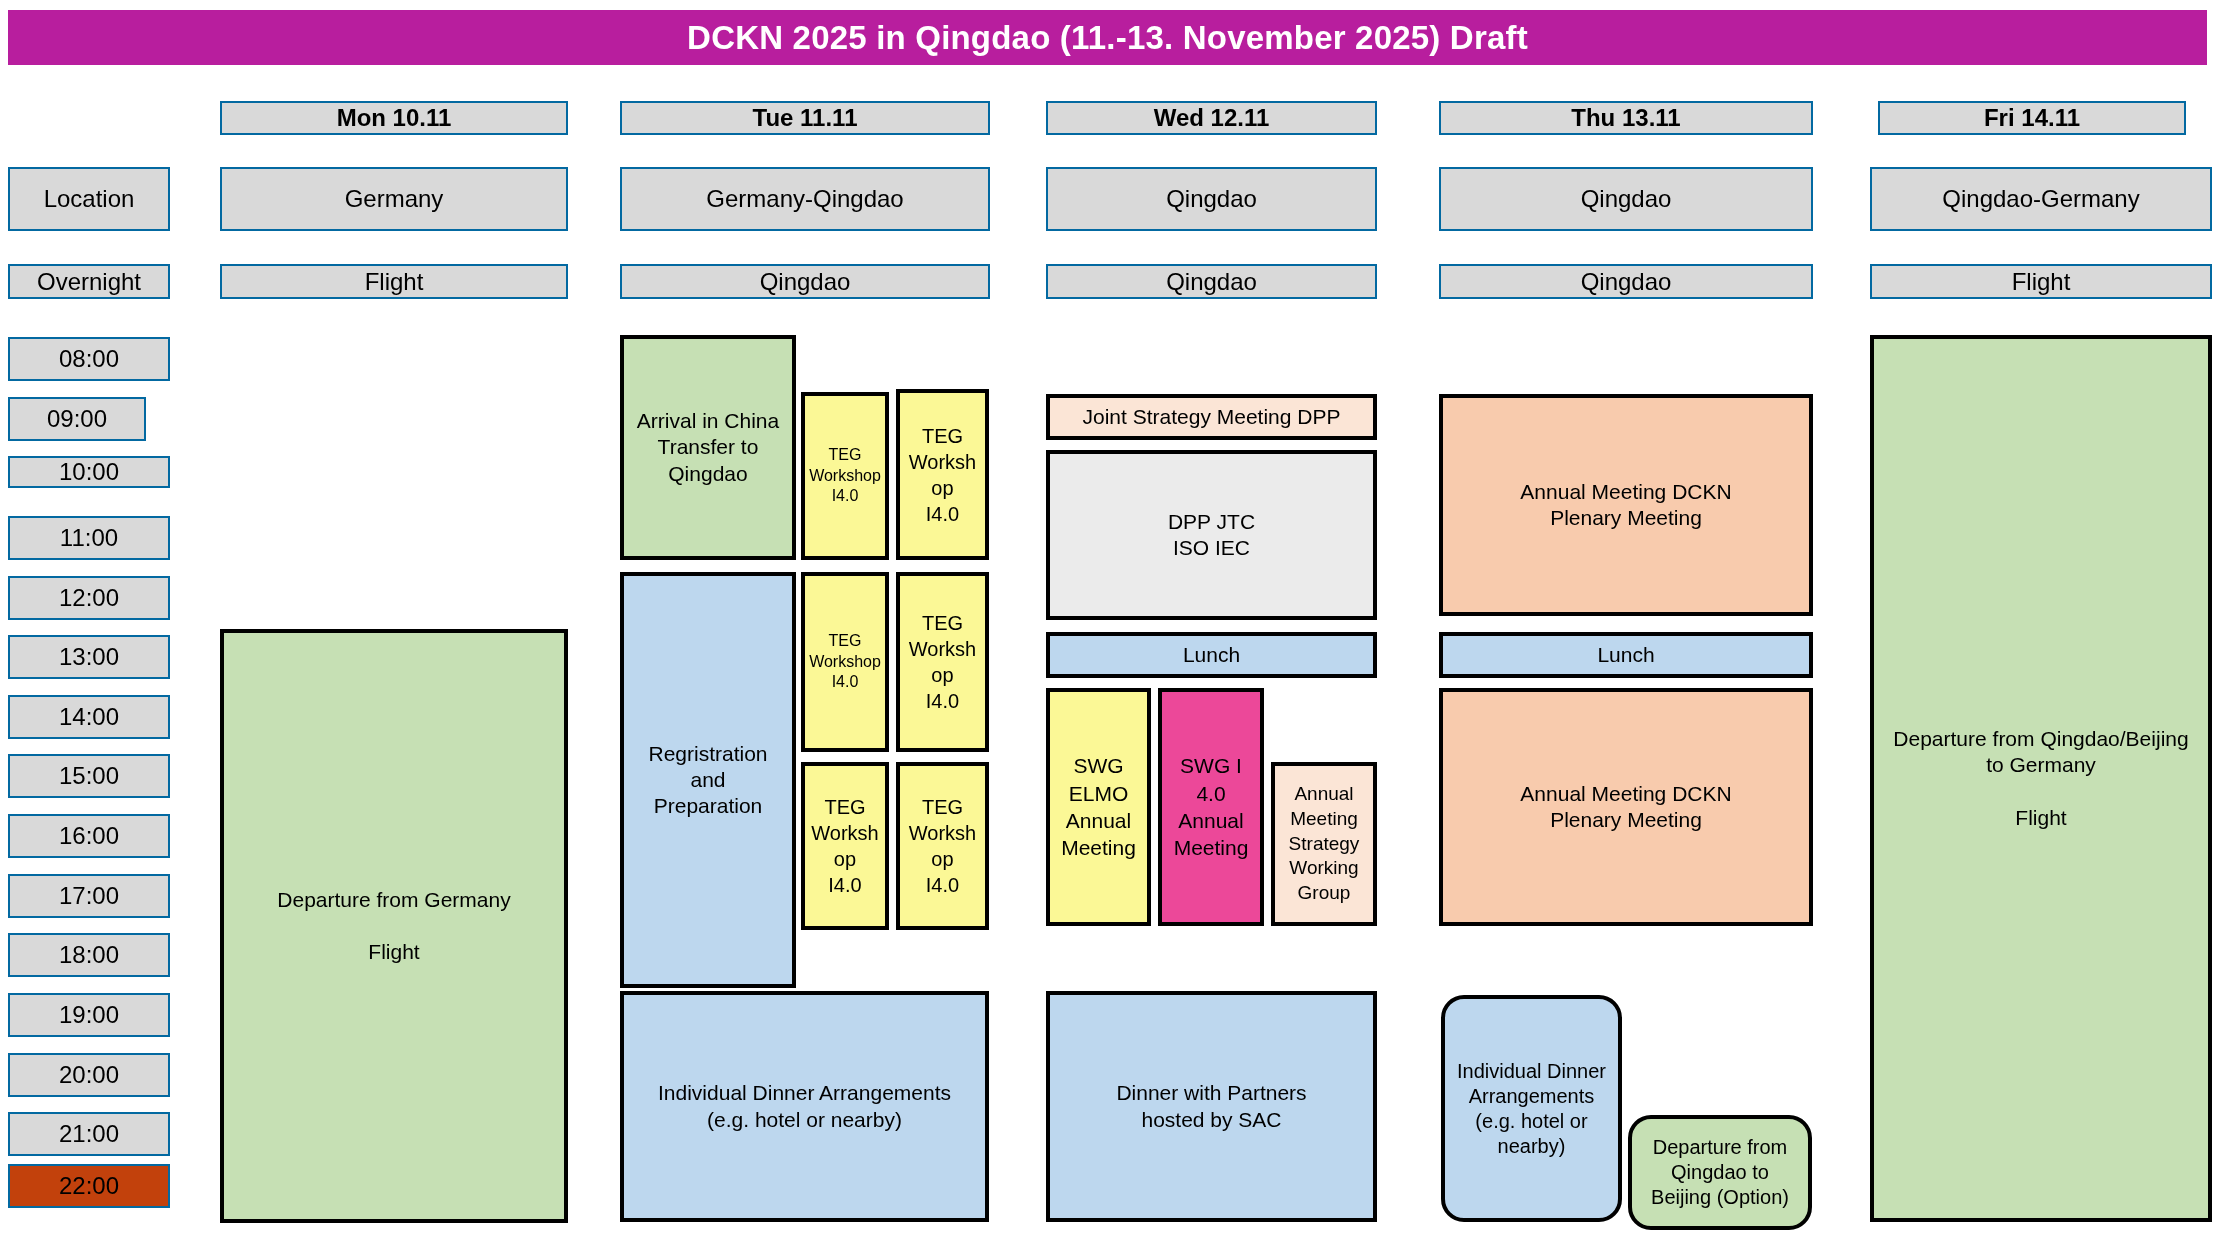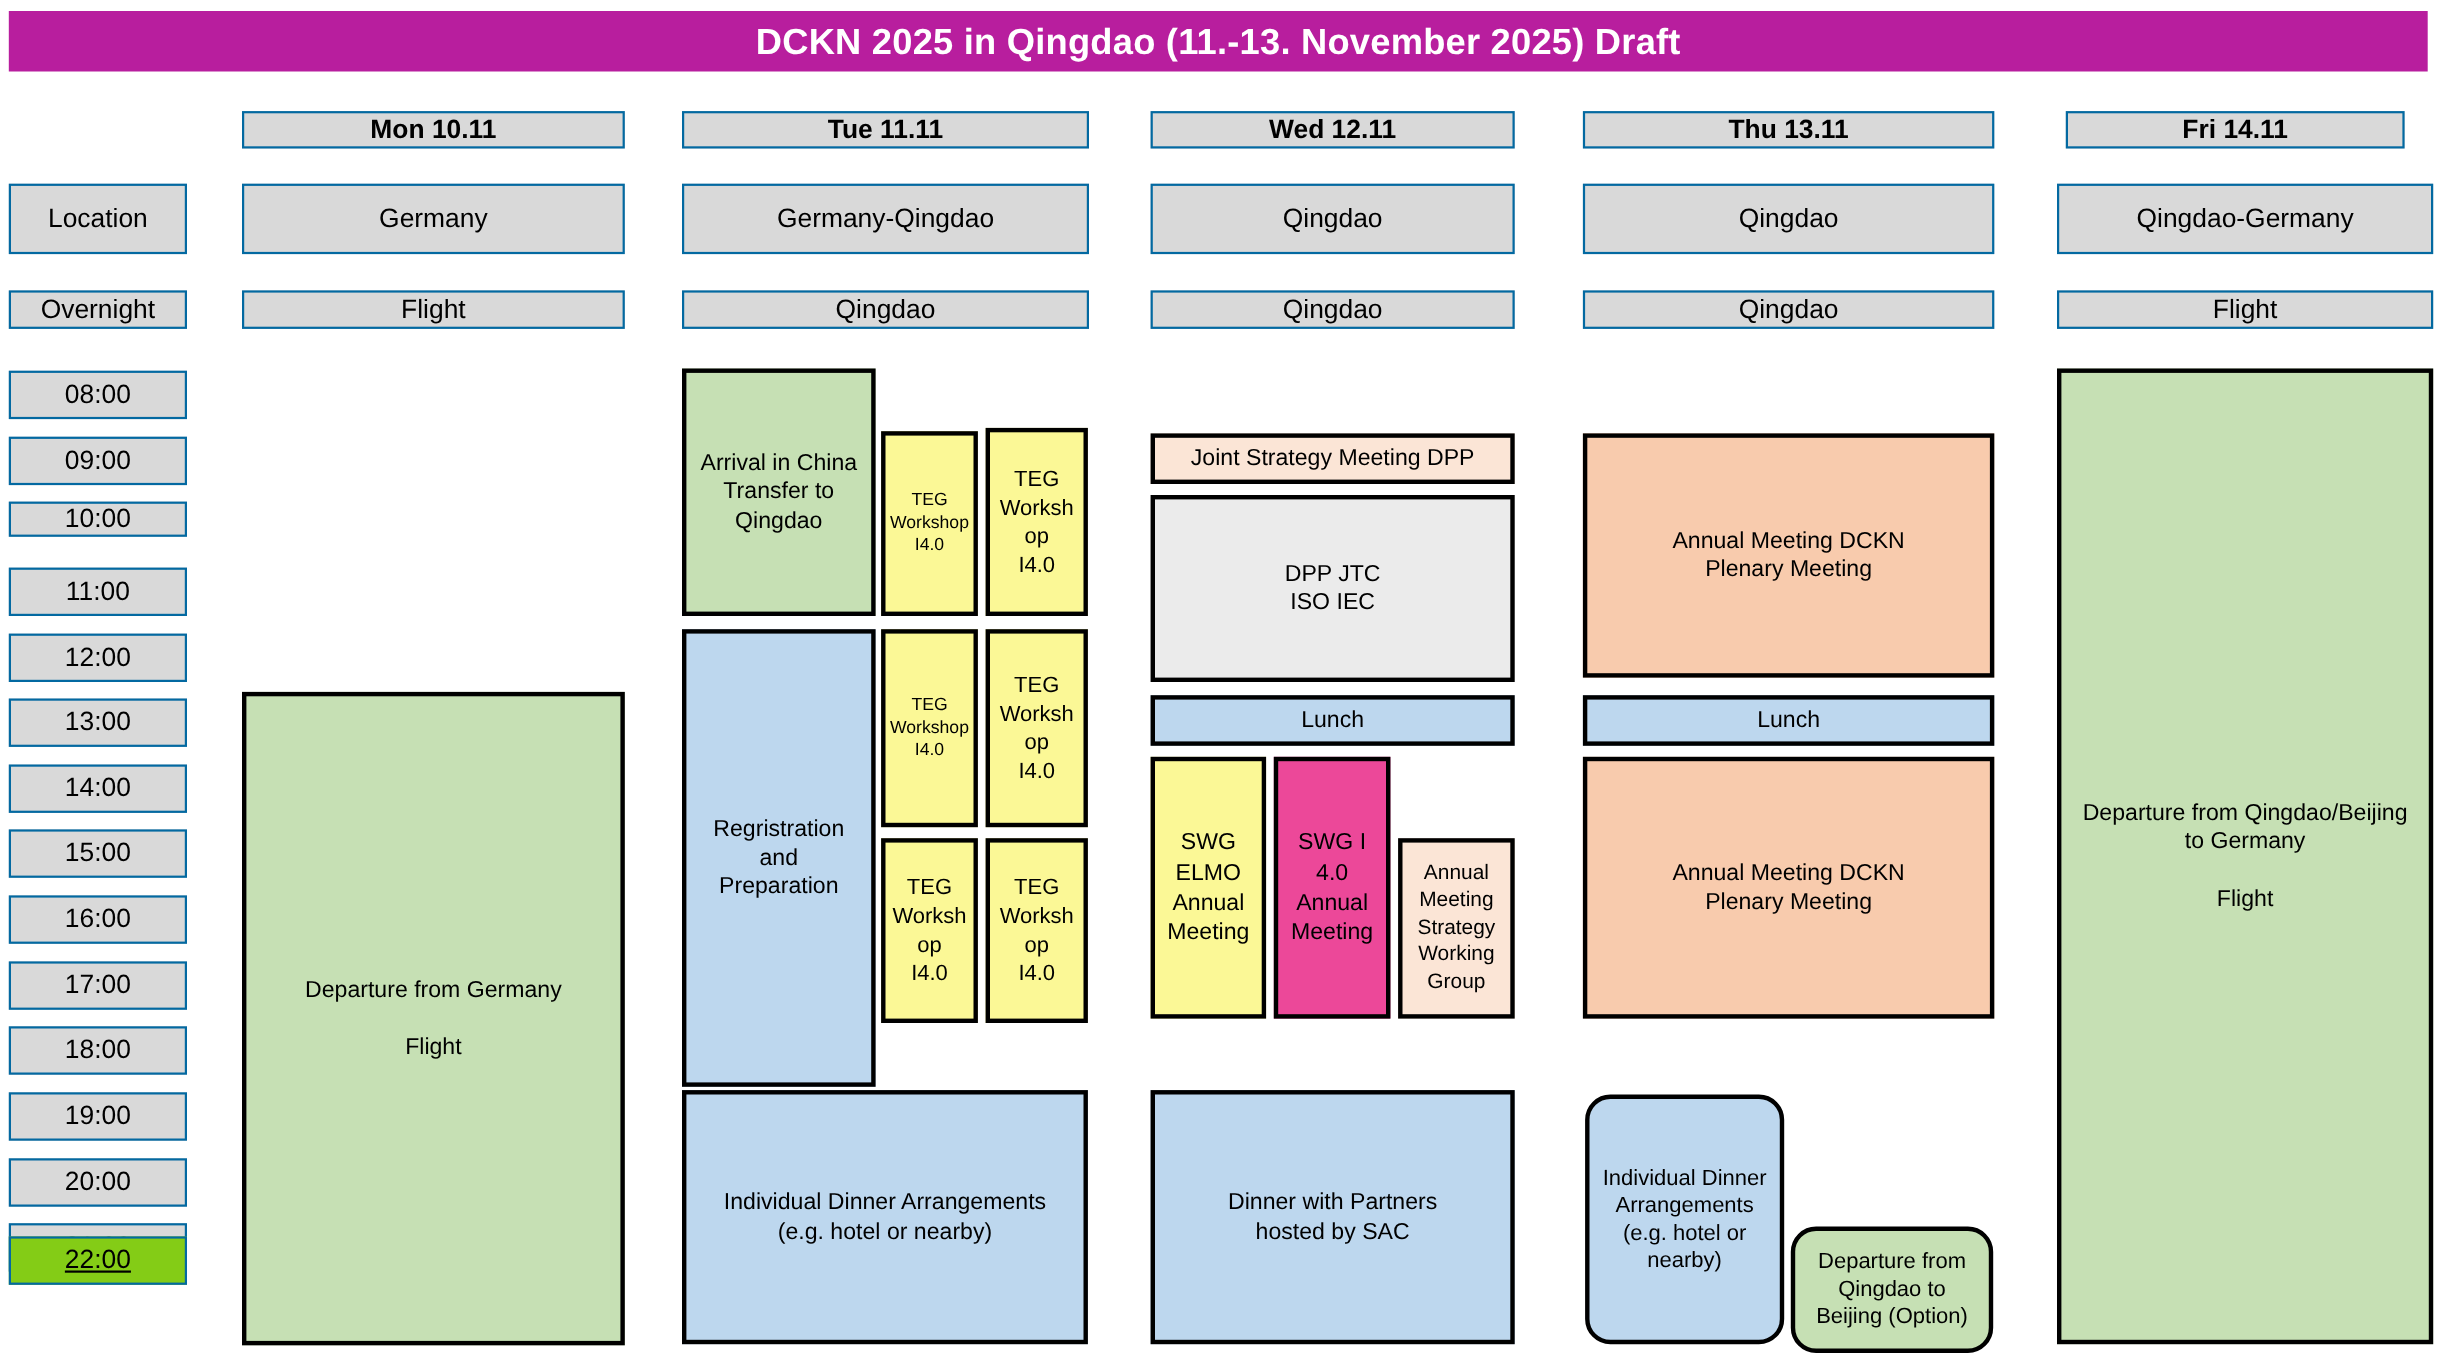--- a/index.html
+++ b/index.html
@@ -52,34 +52,34 @@
     <div class="gcell hdr" style="left: 1046px; top: 101px; width: 331px; height: 34px; background: rgb(217, 217, 217);">Wed 12.11</div>
     <div class="gcell" style="left: 1046px; top: 167px; width: 331px; height: 64px; background: rgb(217, 217, 217);">Qingdao</div>
     <div class="gcell" style="left: 1046px; top: 264px; width: 331px; height: 35px; background: rgb(217, 217, 217);">Qingdao</div>
     <div class="gcell hdr" style="left: 1439px; top: 101px; width: 374px; height: 34px; background: rgb(217, 217, 217);">Thu 13.11</div>
     <div class="gcell" style="left: 1439px; top: 167px; width: 374px; height: 64px; background: rgb(217, 217, 217);">Qingdao</div>
     <div class="gcell" style="left: 1439px; top: 264px; width: 374px; height: 35px; background: rgb(217, 217, 217);">Qingdao</div>
     <div class="gcell hdr" style="left: 1878px; top: 101px; width: 308px; height: 34px; background: rgb(217, 217, 217);">Fri 14.11</div>
     <div class="gcell" style="left: 1870px; top: 167px; width: 342px; height: 64px; background: rgb(217, 217, 217);">Qingdao-Germany</div>
     <div class="gcell" style="left: 1870px; top: 264px; width: 342px; height: 35px; background: rgb(217, 217, 217);">Flight</div>
     <div class="gcell" style="left: 8px; top: 337px; width: 162px; height: 44px; background: rgb(217, 217, 217);">08:00</div>
-    <div class="gcell" style="left: 8px; top: 397px; width: 162px; height: 44px; background: rgb(217, 217, 217);">09:00</div>
+    <div class="gcell" style="left: 8px; top: 397px; width: 138px; height: 44px; background: rgb(217, 217, 217);">09:00</div>
     <div class="gcell" style="left: 8px; top: 456px; width: 162px; height: 32px; background: rgb(217, 217, 217);">10:00</div>
     <div class="gcell" style="left: 8px; top: 516px; width: 162px; height: 44px; background: rgb(217, 217, 217);">11:00</div>
     <div class="gcell" style="left: 8px; top: 576px; width: 162px; height: 44px; background: rgb(217, 217, 217);">12:00</div>
     <div class="gcell" style="left: 8px; top: 635px; width: 162px; height: 44px; background: rgb(217, 217, 217);">13:00</div>
     <div class="gcell" style="left: 8px; top: 695px; width: 162px; height: 44px; background: rgb(217, 217, 217);">14:00</div>
     <div class="gcell" style="left: 8px; top: 754px; width: 162px; height: 44px; background: rgb(217, 217, 217);">15:00</div>
     <div class="gcell" style="left: 8px; top: 814px; width: 162px; height: 44px; background: rgb(217, 217, 217);">16:00</div>
     <div class="gcell" style="left: 8px; top: 874px; width: 162px; height: 44px; background: rgb(217, 217, 217);">17:00</div>
     <div class="gcell" style="left: 8px; top: 933px; width: 162px; height: 44px; background: rgb(217, 217, 217);">18:00</div>
     <div class="gcell" style="left: 8px; top: 993px; width: 162px; height: 44px; background: rgb(217, 217, 217);">19:00</div>
     <div class="gcell" style="left: 8px; top: 1053px; width: 162px; height: 44px; background: rgb(217, 217, 217);">20:00</div>
     <div class="gcell" style="left: 8px; top: 1112px; width: 162px; height: 44px; background: rgb(217, 217, 217);">21:00</div>
-    <div class="gcell" style="left: 8px; top: 1124px; width: 162px; height: 44px; background: #84cc16; text-decoration: underline;">22:00</div>
+    <div class="gcell" style="left: 8px; top: 1164px; width: 162px; height: 44px; background: #c2410c;">22:00</div>
     <div class="event" data-ev="mon-departure" style="left: 220px; top: 629px; width: 348px; height: 594px; background: rgb(198, 224, 180); border-color: rgb(0, 0, 0);">Departure from Germany
 
 Flight</div>
     <div class="event" data-ev="tue-arrival" style="left: 620px; top: 335px; width: 176px; height: 225px; background: rgb(198, 224, 180); border-color: rgb(0, 0, 0);">Arrival in China
 Transfer to
 Qingdao</div>
     <div class="event" data-ev="tue-teg-1a" style="left: 801px; top: 392px; width: 88px; height: 168px; background: rgb(251, 248, 150); border-color: rgb(0, 0, 0);">TEG
 Workshop
 I4.0</div>
     <div class="event" data-ev="tue-teg-1b" style="left: 896px; top: 389px; width: 93px; height: 171px; background: rgb(251, 248, 150); border-color: rgb(0, 0, 0);">TEG

